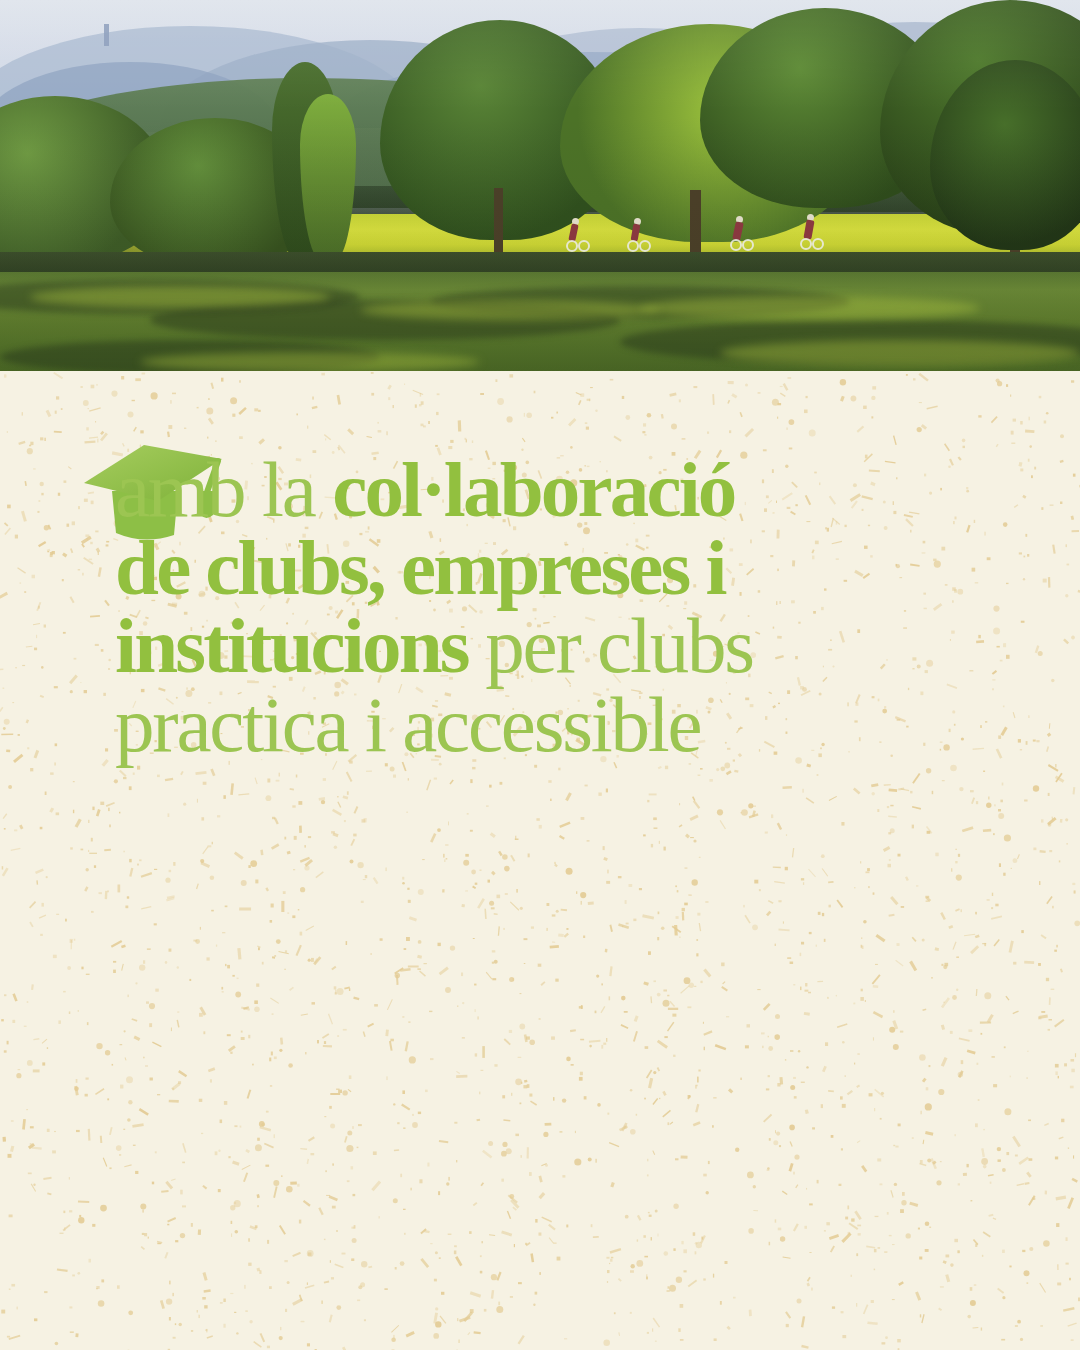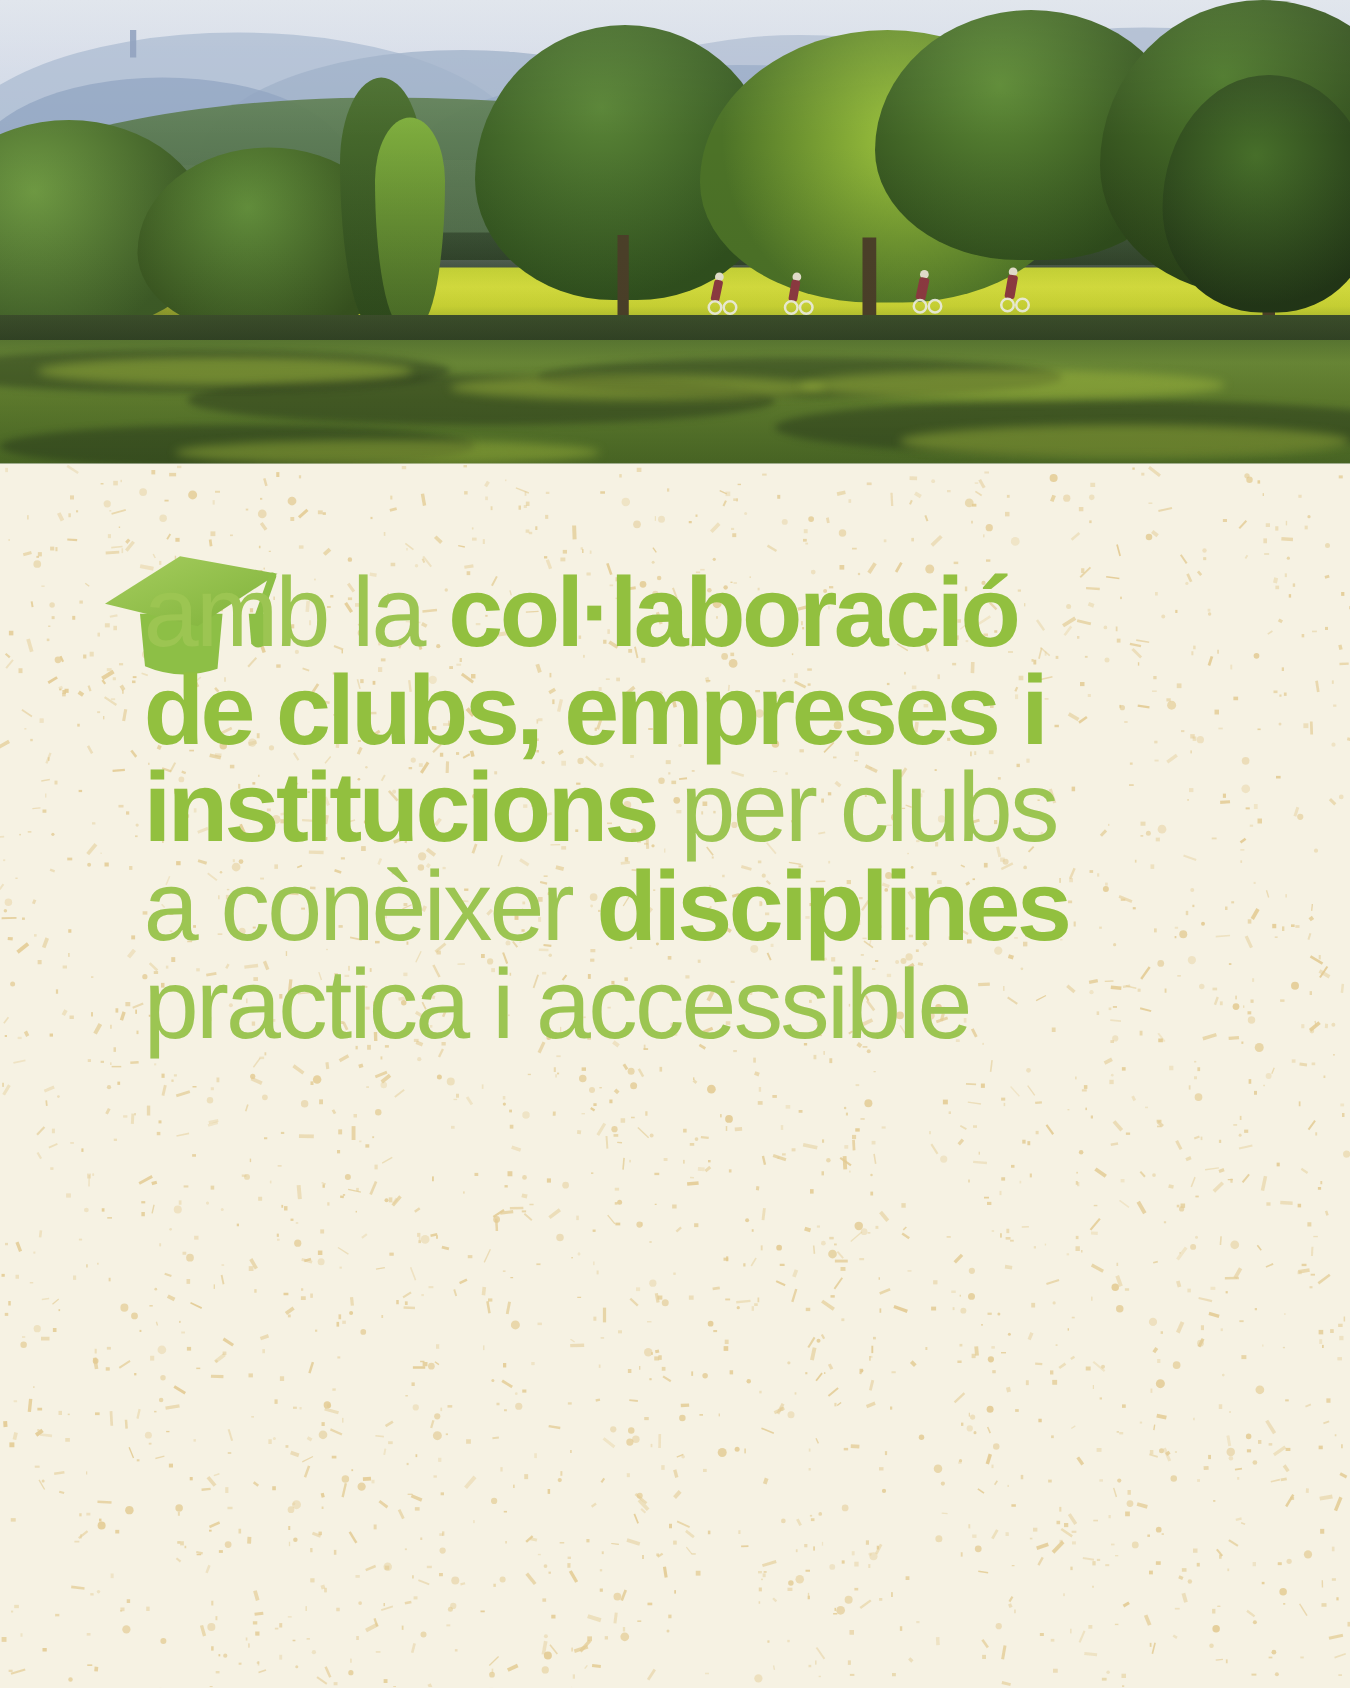--- a/index.html
+++ b/index.html
@@ -157,20 +157,21 @@
 
   .body-copy {
     position:relative;
     margin-top:10px;
     font-size:79px;
     line-height:.99;
     color:#9cc552;
     letter-spacing:-2.2px;
     font-weight:300;
     white-space:nowrap;
+    font-family:Liberation Serif, serif;
   }
   .body-copy .ln { display:block; }
   .body-copy b { font-weight:bold; color:#92c03f; letter-spacing:-2.8px; }
 </style>
 </head>
 <body>
 
 <div class="poster">
 
   <div class="photo">
@@ -2871,19 +2872,18 @@
         <path d="M136 22 L124 56" stroke="#8dbf46" stroke-width="6" fill="none" stroke-linecap="round"></path>
 
         <path d="M117 52 L133 52 L131 76 Q124 82 119 76 Z" fill="#8dbf46"></path>
       </svg>
 
 
       <div class="body-copy">
           <span class="ln"><span>amb la </span><b>col·laboració</b></span>
           <span class="ln"><b>de clubs, empreses i</b></span>
           <span class="ln"><b>institucions</b><span> per clubs</span></span>
-          <span class="ln"><span>a conèixer </span><b>disciplines</b></span>
           <span class="ln"><span>practica i accessible</span></span>
         </div>
 
     </div>
   </div>
 </div>
 
 </body></html>

